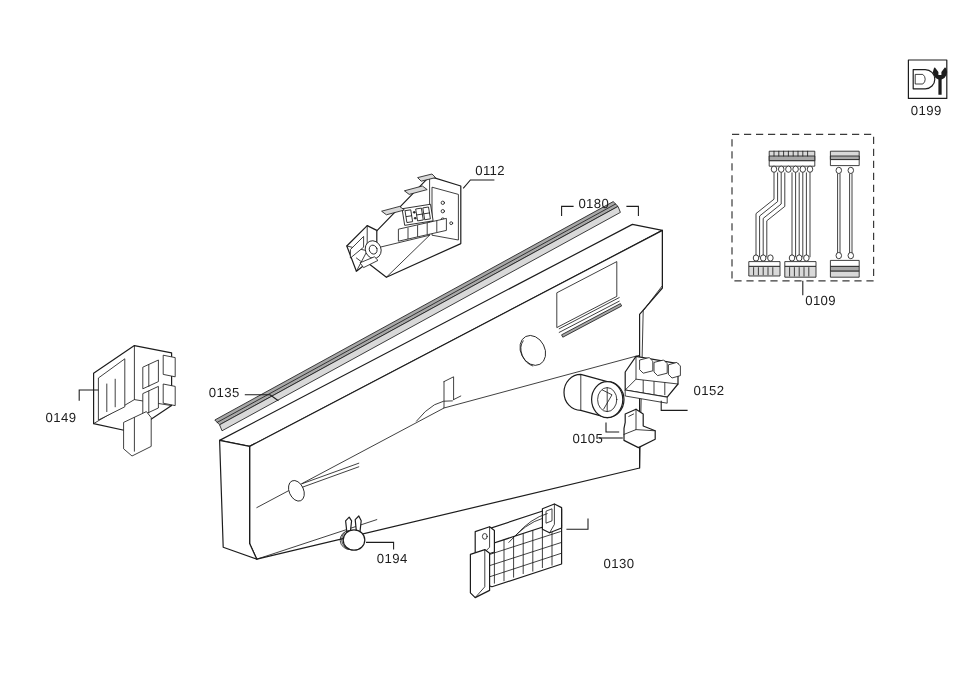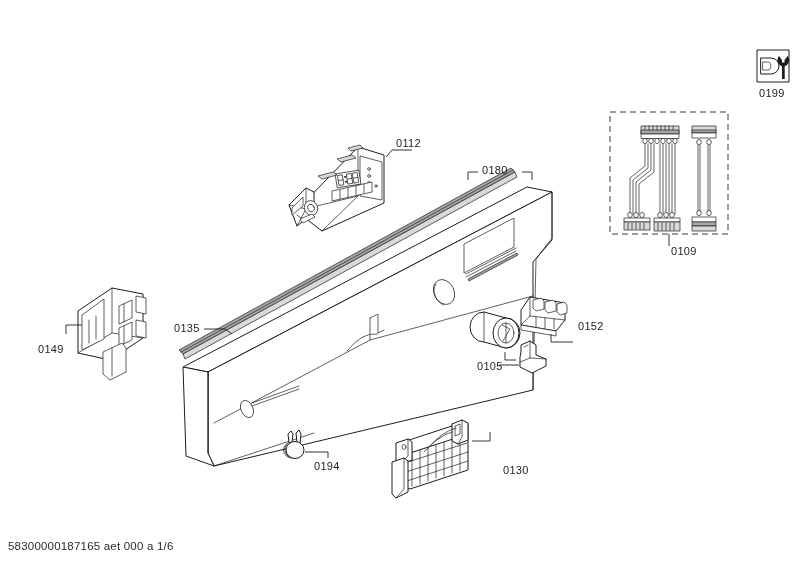--- a/index.html
+++ b/index.html
@@ -432,15 +432,14 @@
   <span class="plabel" style="left:482px; top:164px;">0180</span>
   <span class="plabel" style="left:174px; top:322px;">0135</span>
   <span class="plabel" style="left:38px;  top:343px;">0149</span>
   <span class="plabel" style="left:578px; top:320px;">0152</span>
   <span class="plabel" style="left:477px; top:360px;">0105</span>
   <span class="plabel" style="left:314px; top:460px;">0194</span>
   <span class="plabel" style="left:503px; top:420px;margin-top:44px;">0130</span>
   <span class="plabel" style="left:655px; top:245px;padding-left:16px;">0109</span>
   <span class="plabel" style="left:759px; top:87px;">0199</span>
 
-  <div class="footer-text">58300000187165 aet 000 a 1/6</div>
 
 </div>
 
 </body></html>

